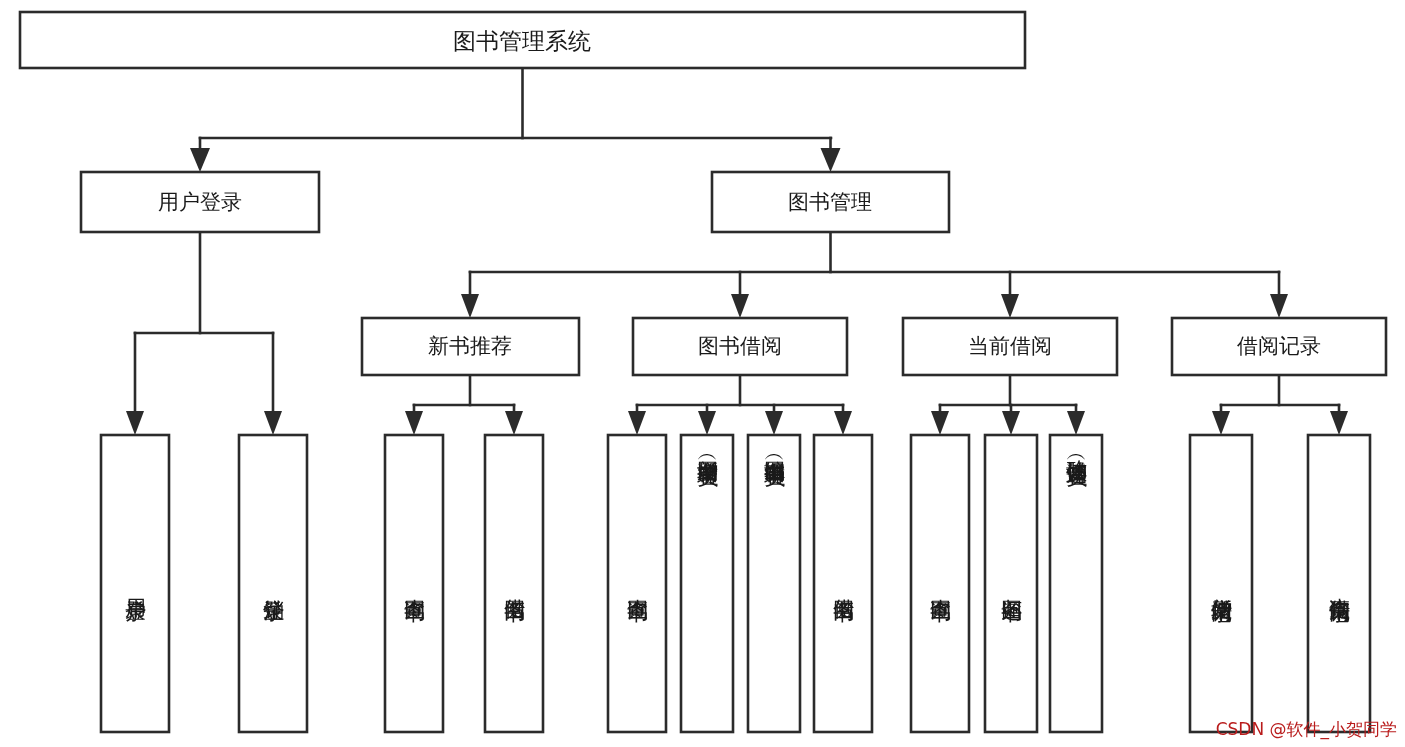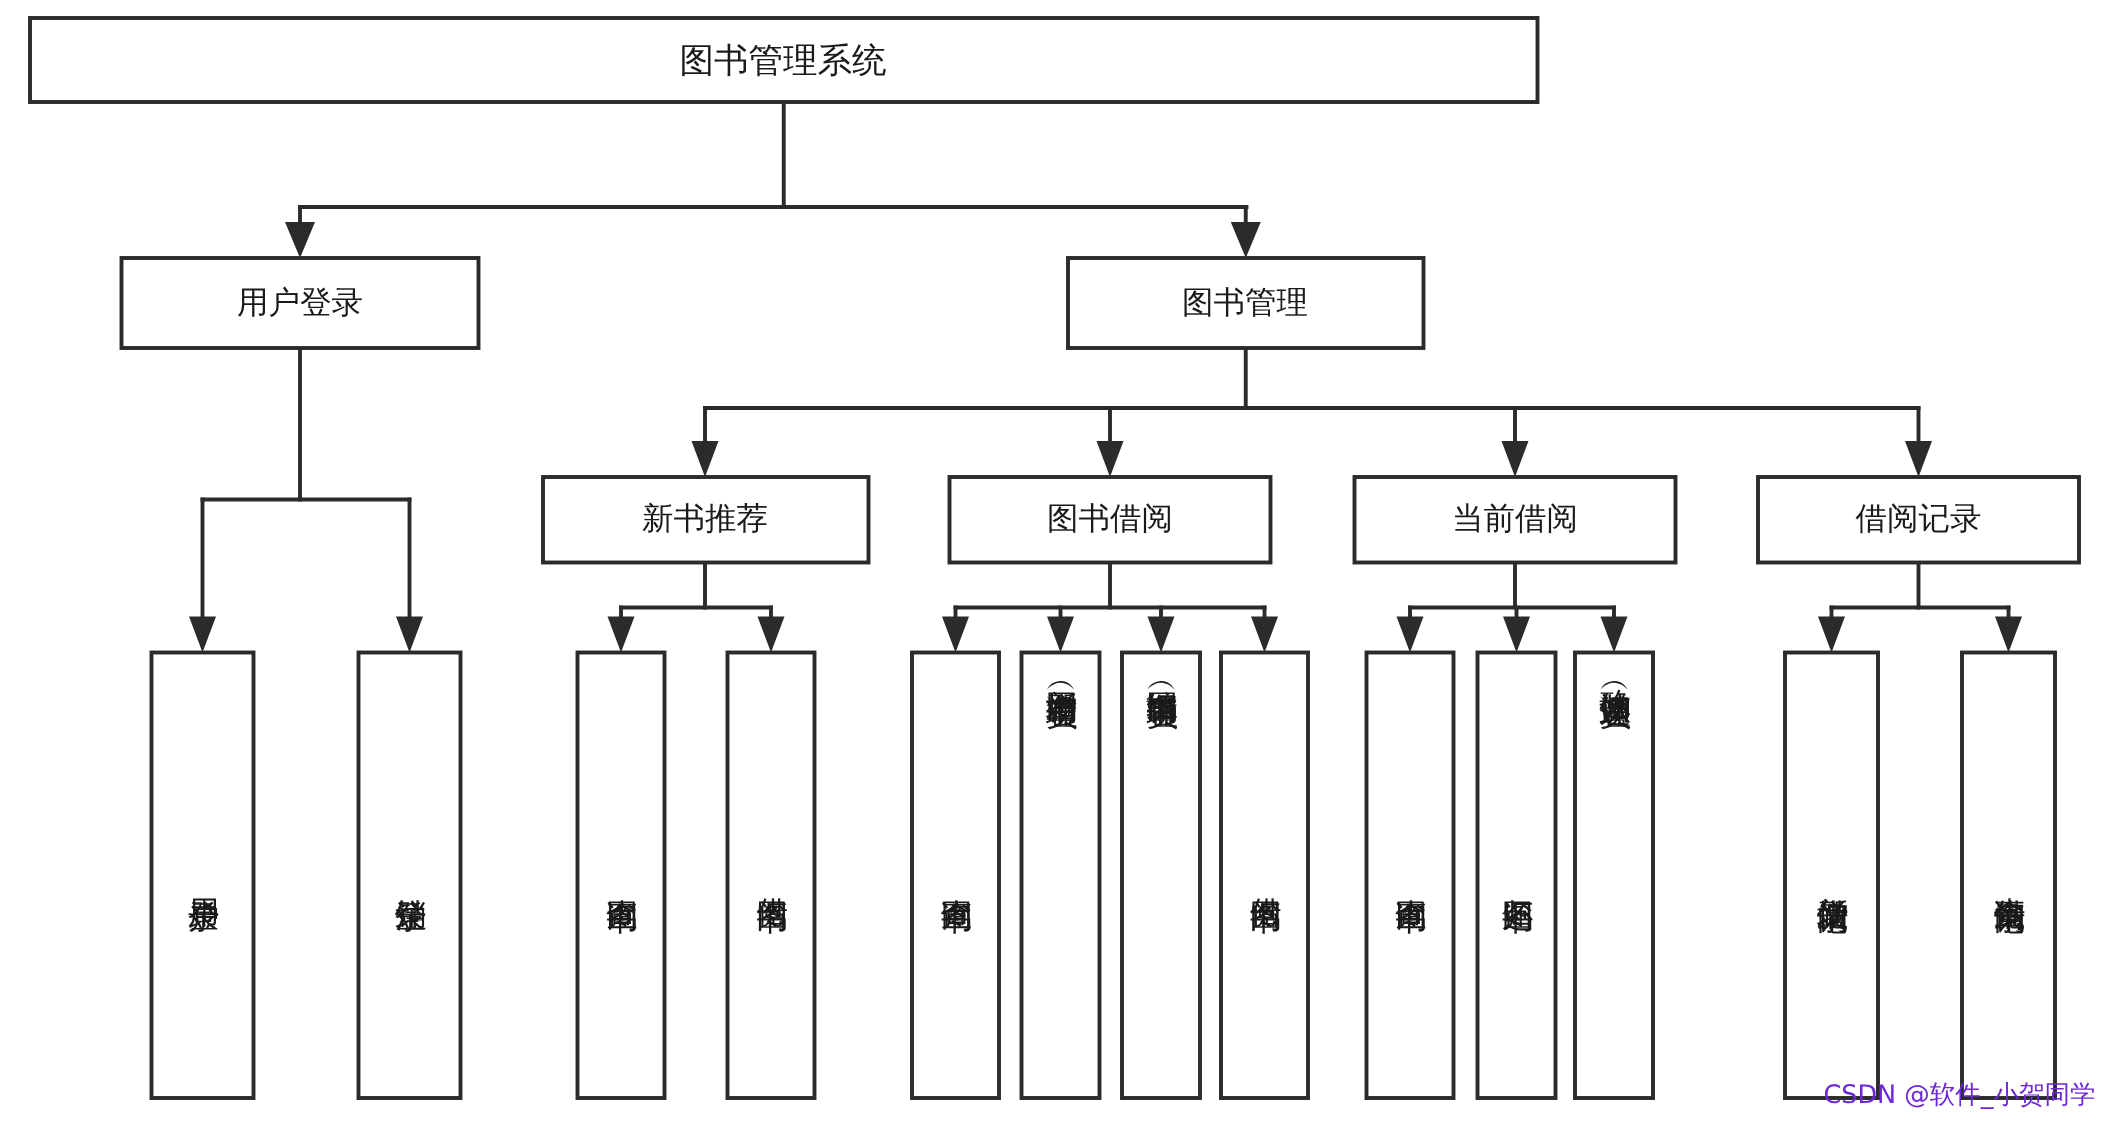--- a/index.html
+++ b/index.html
@@ -66,21 +66,21 @@
     letter-spacing: 1px;
     color: #1a1a1a;
     white-space: nowrap;
   }
   .watermark {
     position: absolute;
     right: 8px;
     bottom: 6px;
     font-family: "DejaVu Sans", "Liberation Sans", sans-serif;
     font-size: 17px;
-    color: #6d28d9;
+    color: #b91c1c;
     white-space: nowrap;
   }
 </style>
 </head>
 <body>
 
 <div id="diagram-root">
 
   <svg class="diagram" viewBox="0 0 1405 747">
 

